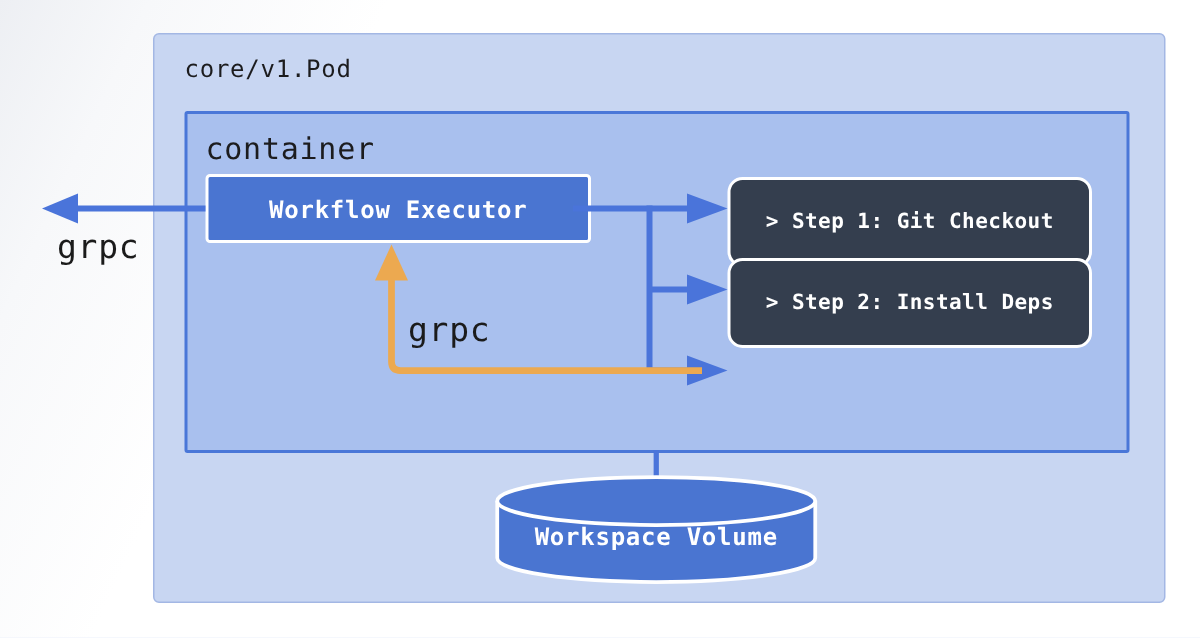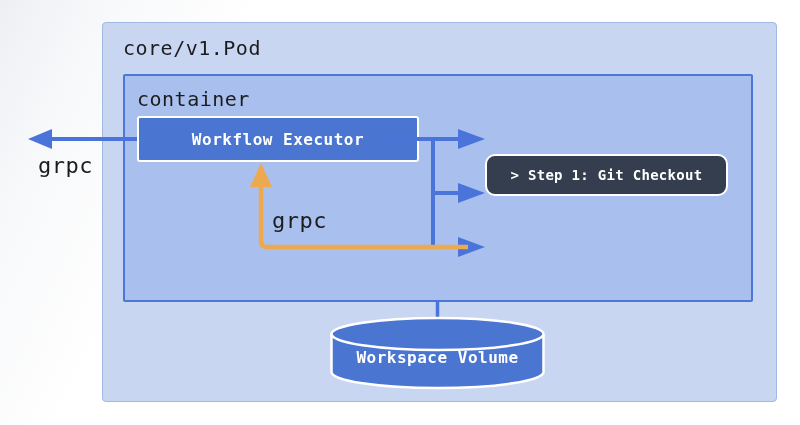--- a/index.html
+++ b/index.html
@@ -20,21 +20,21 @@
     left: 102px; top: 22px;
     width: 675px; height: 380px;
     background: #c8d6f2;
     border: 1.5px solid #a3b7e4;
     border-radius: 4px;
     box-sizing: border-box;
   }
   .pod-label {
     position: absolute;
     left: 123px; top: 36px;
-    font-size: 20px;
+    font-size: 16px;
     color: #1c1c1e;
     letter-spacing: 0.5px;
   }
   .container-box {
     position: absolute;
     left: 123px; top: 74px;
     width: 630px; height: 228px;
     background: #a9c0ee;
     border: 2px solid #4a77d8;
     border-radius: 2px;
@@ -43,50 +43,49 @@
   .container-label {
     position: absolute;
     left: 137px; top: 87px;
     font-size: 20px;
     color: #1c1c1e;
     letter-spacing: 0.5px;
   }
   .executor-box {
     position: absolute;
     left: 137px; top: 116px;
-    width: 282px; height: 46px;
+    width: 257px; height: 46px;
     background: #4a75d1;
     border: 2.5px solid #ffffff;
     border-radius: 3px;
     box-sizing: border-box;
     display: flex;
     align-items: center;
     justify-content: center;
     color: #ffffff;
     font-size: 16px;
     font-weight: bold;
     letter-spacing: 0.5px;
   }
   .step-box {
     position: absolute;
     left: 485px;
-    width: 243px; height: 42px;
+    width: 243px; height: 60px;
     background: #343e4e;
     border: 2.5px solid #ffffff;
     border-radius: 10px;
     box-sizing: border-box;
     display: flex;
     align-items: center;
     justify-content: center;
     color: #ffffff;
     font-size: 14px;
     font-weight: bold;
     letter-spacing: 0.3px;
     white-space: nowrap;
-    margin-top: 36px;
   }
   .step-1 { top: 118px; }
   .step-2 { top: 172px; }
   .step-3 { top: 226px; }
   .grpc-label {
     position: absolute;
     font-size: 22px;
     color: #1b1b1b;
     letter-spacing: 0.5px;
   }
@@ -117,20 +116,23 @@
   <div class="container-box"></div>
   <div class="container-label">container</div>
 
   <div class="executor-box">
     <span>Workflow Executor</span>
   </div>
 
   <div class="step-box step-1">
     <span>&gt; Step 1: Git Checkout</span>
   </div>
+  <div class="step-box step-2">
+    <span>&gt; Step 2: Install Deps</span>
+  </div>
 
   <svg class="edges-svg" viewBox="0 0 800 425" xmlns="http://www.w3.org/2000/svg">
 
     <g>
       <line x1="137" y1="139" x2="48" y2="139" stroke="#4a74da" stroke-width="4"></line>
       <polygon points="28,139 52,129 52,149" fill="#4a74da"></polygon>
     </g>
 
     <g>
       <line x1="382" y1="139" x2="462" y2="139" stroke="#4a74da" stroke-width="4"></line>

